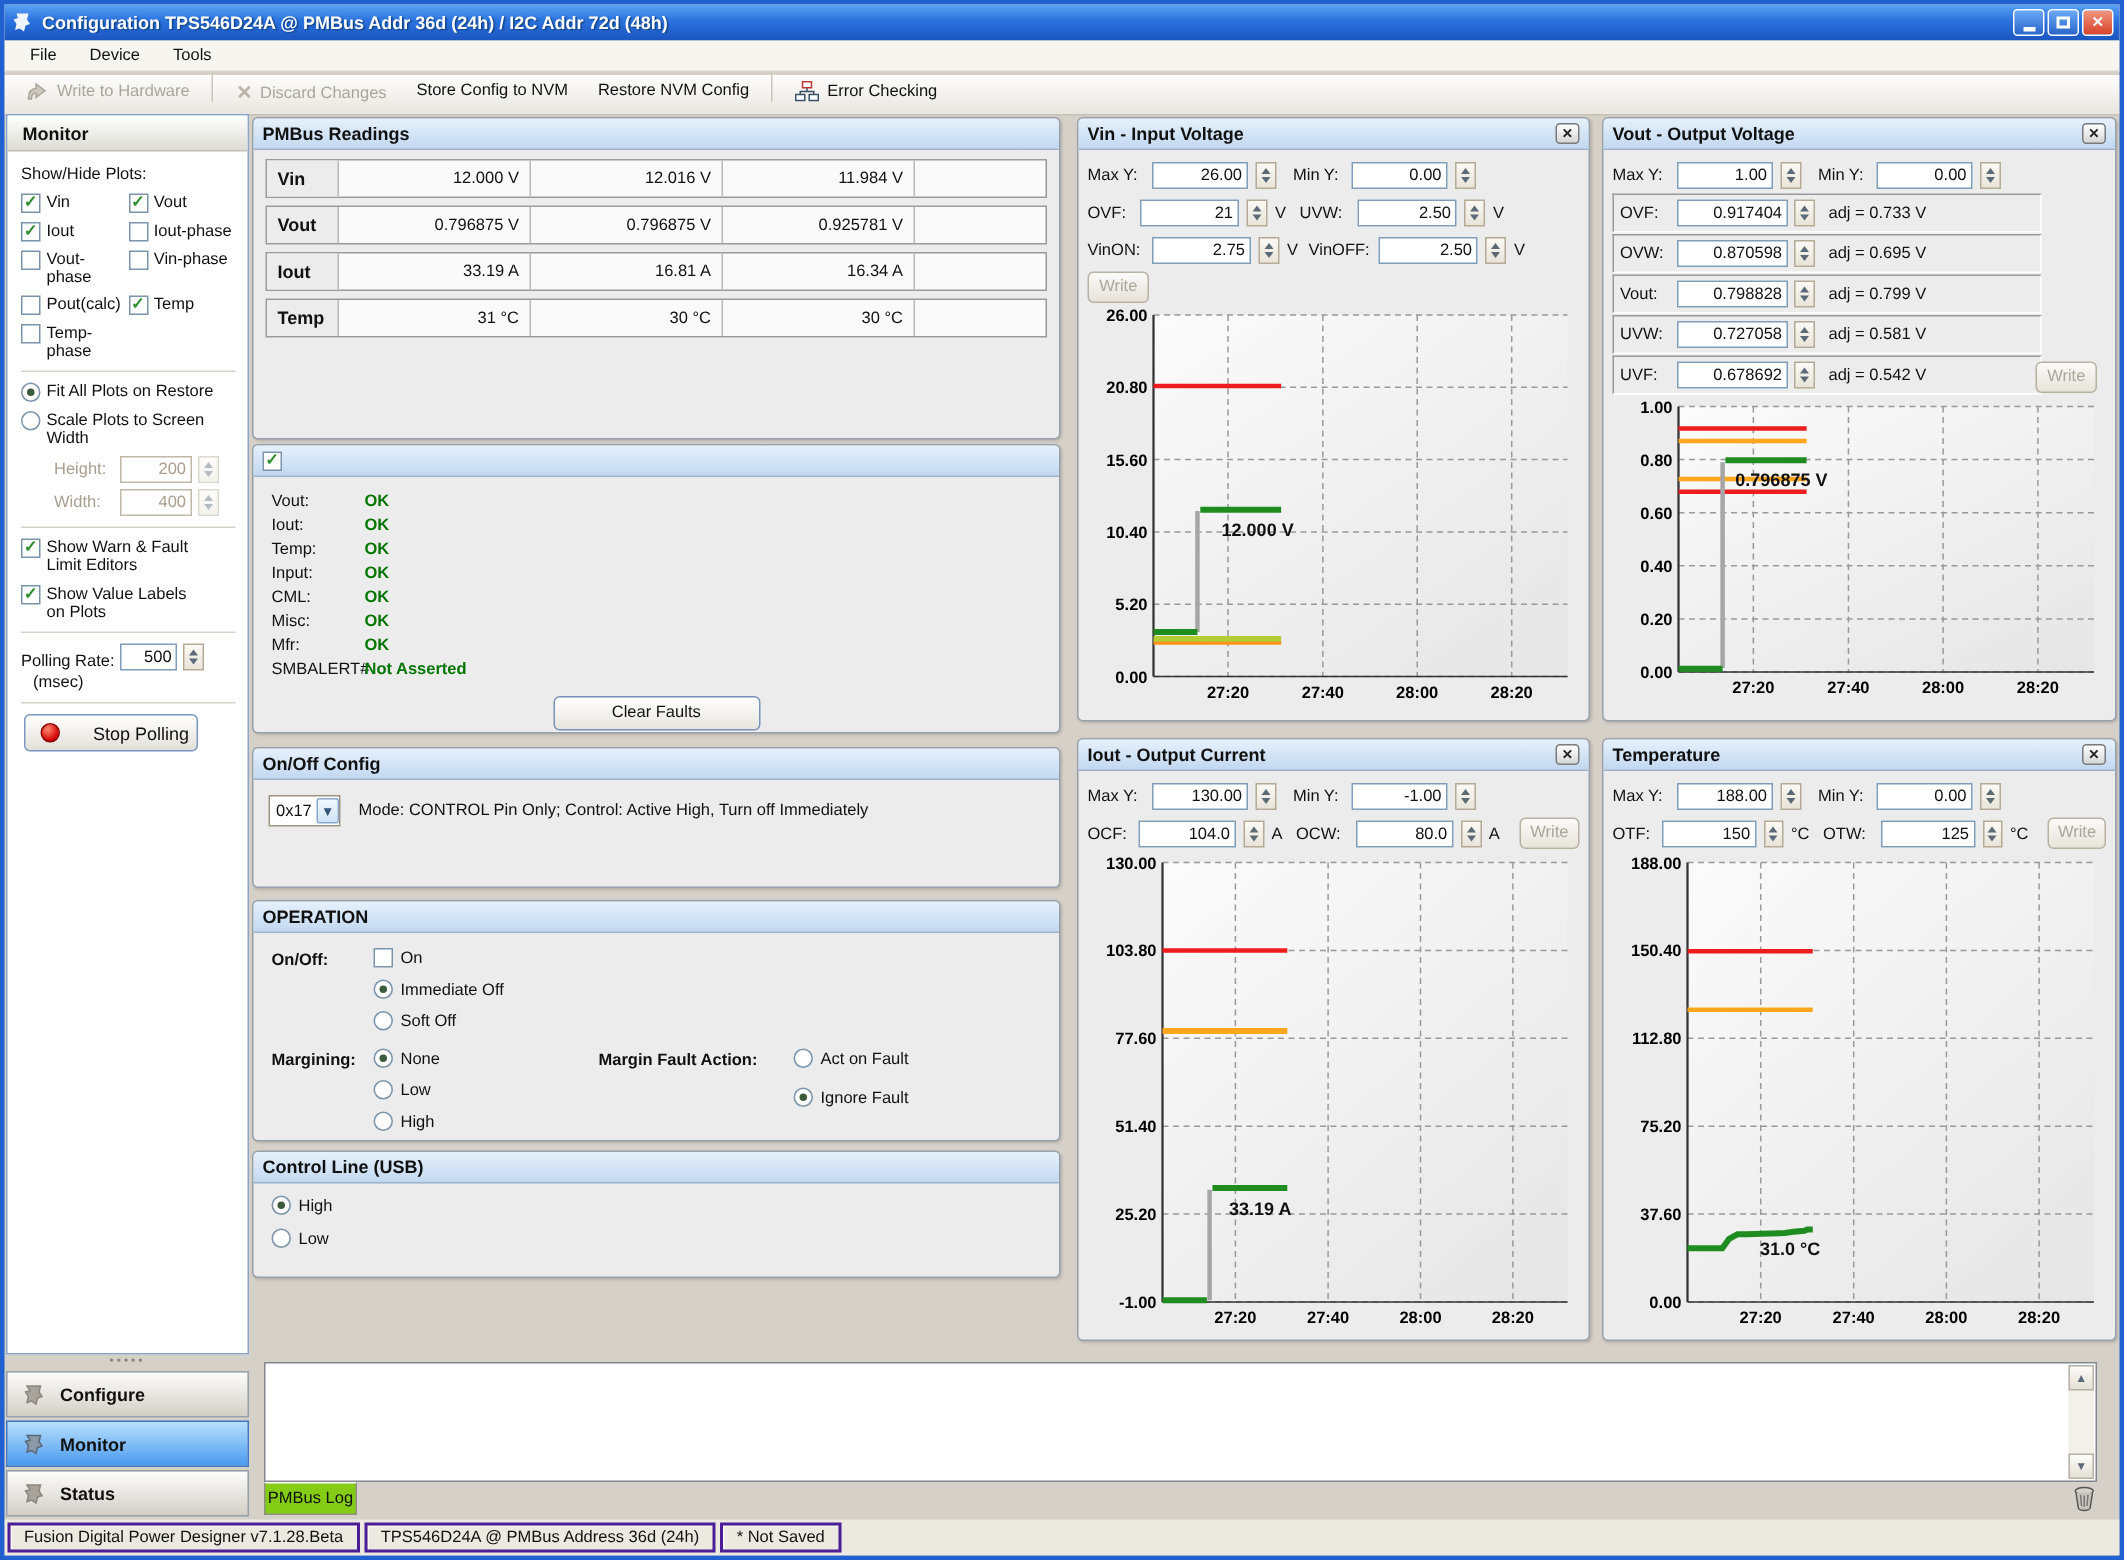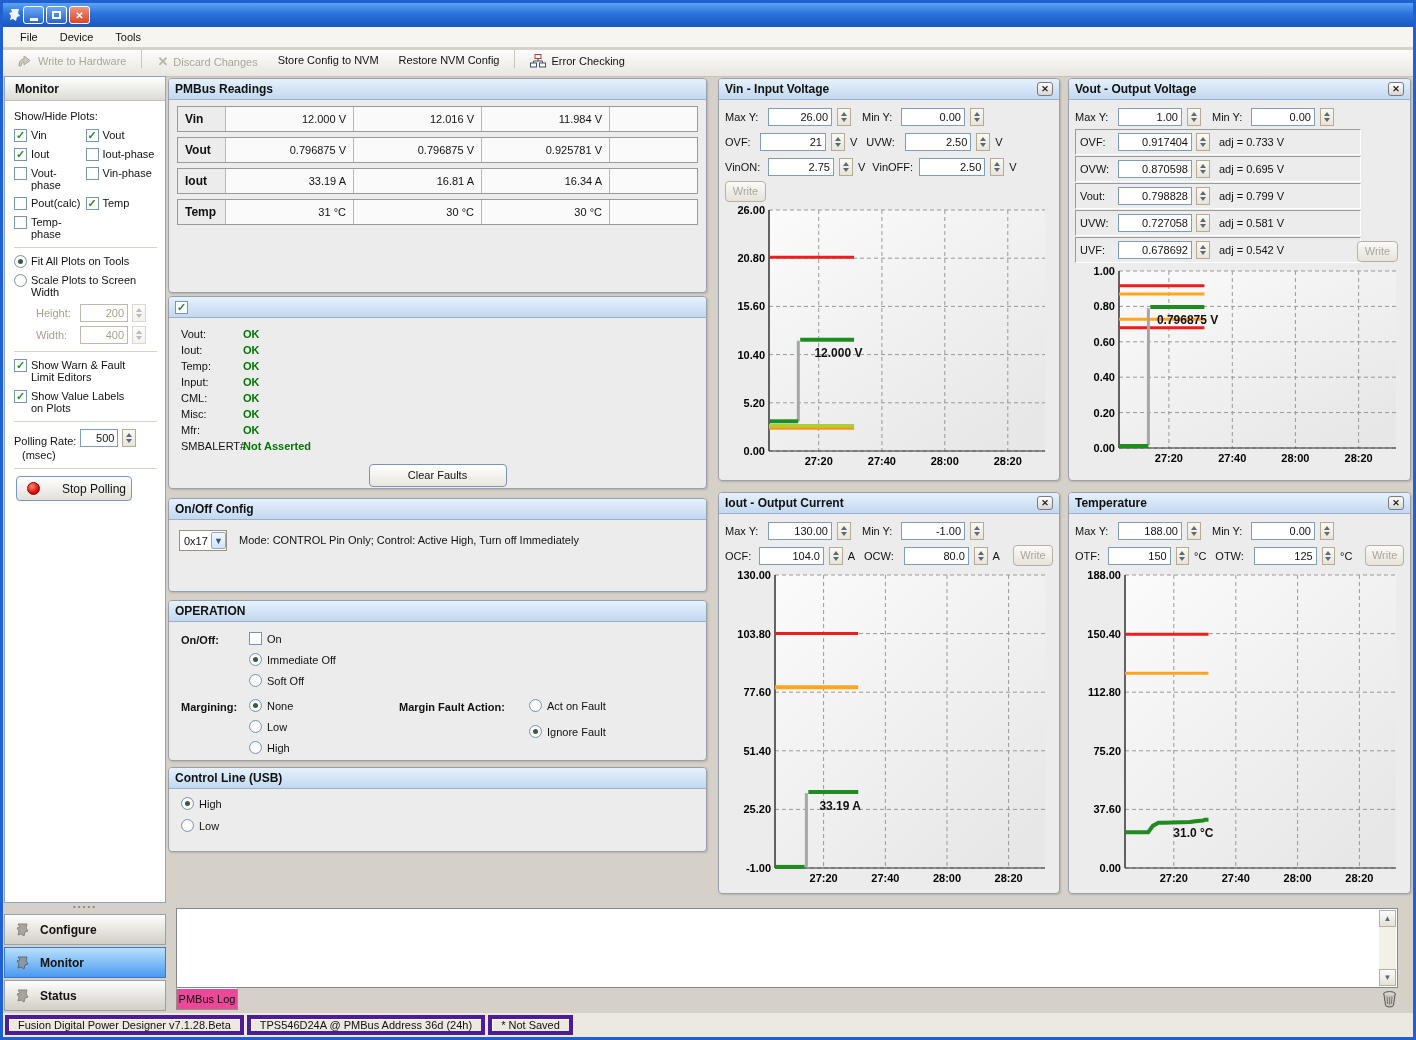--- a/index.html
+++ b/index.html
@@ -89,34 +89,35 @@
   .vrow .vlab{width:34px}
   .vrow .adj{margin-left:5px}
   .chart{width:100%}
   svg text.tick{font-family:"Liberation Sans",sans-serif;font-size:11px;font-weight:bold;fill:#000}
   svg text.ann{font-family:"Liberation Sans",sans-serif;font-size:12px;font-weight:bold;fill:#111}
 
   
   .logbox{position:absolute;left:173px;top:905px;width:1222px;height:80px;border:1px solid #828790;background:#fff}
   .vscroll{position:absolute;right:1px;top:1px;bottom:1px;width:17px;background:#f2f0e8}
   .sbtn{position:absolute;left:0;width:17px;height:17px;border:1px solid #b4b0a6;background:linear-gradient(#fcfbf8,#e4e1d6);color:#5a6a7a;font-size:8px;display:flex;align-items:center;justify-content:center}
-  .logtab{position:absolute;left:173px;top:985px;width:62px;height:22px;border:1px solid #928f84;border-top:1px solid #fff;background:#ec4899;display:flex;align-items:center;justify-content:center}
+  .logtab{position:absolute;left:173px;top:985px;width:62px;height:22px;border:1px solid #928f84;border-top:1px solid #fff;background:#84cc16;display:flex;align-items:center;justify-content:center}
   .trash{position:absolute;left:1378px;top:987px}
   .statusbar{position:absolute;left:0;right:0;bottom:0;height:24px;background:#ece9e0;display:flex;gap:3px;padding:2px 2px;align-items:stretch}
-  .sbitem{border:4px solid #4c1d95;box-shadow:inset 1px 1px 0 #fbfaf6;display:flex;align-items:center;padding:0 9px;white-space:nowrap}
+  .sbitem{border:2px solid #4c1d95;box-shadow:inset 1px 1px 0 #fbfaf6;display:flex;align-items:center;padding:0 9px;white-space:nowrap}
 </style>
 </head>
 <body>
 
 <div class="app">
 
   <div class="titlebar">
     <svg width="16" height="16">
         <path d="M4 2 h8 l-1 4 2 3 -3 1 -1 4 -3 -2 -3 1 1 -4 -2 -3 3 -1 z" fill="#fff" opacity="0.92"></path>
       </svg>
+    <span class="ttext">Configuration TPS546D24A @ PMBus Addr 36d (24h) / I2C Addr 72d (48h)</span>
     <span class="winbtns">
       <span class="wbtn">
           <span class="minglyph"></span>
         </span>
       <span class="wbtn">
           <span class="maxglyph"></span>
         </span>
       <span class="wbtn close">
           <span>✕</span>
         </span>
@@ -198,21 +199,21 @@
               <span>Temp</span>
             </div>
             <div class="cbrow">
               <span class="cb"></span>
               <span>Temp-phase</span>
             </div>
           </div>
         <hr class="sideline">
         <div class="rbrow radioblock">
           <span class="rb sel"></span>
-          <span style="width:118px">Fit All Plots on Tools</span>
+          <span style="width:118px">Fit All Plots on Restore</span>
         </div>
         <div class="rbrow radioblock">
           <span class="rb"></span>
           <span style="width:112px">Scale Plots to Screen Width</span>
         </div>
         <div class="sizerow">
           <span class="dim" style="width:40px">Height:</span>
           <span class="field dis w64" style="width:48px">200</span>
           <span class="spin dis"></span>
         </div>

